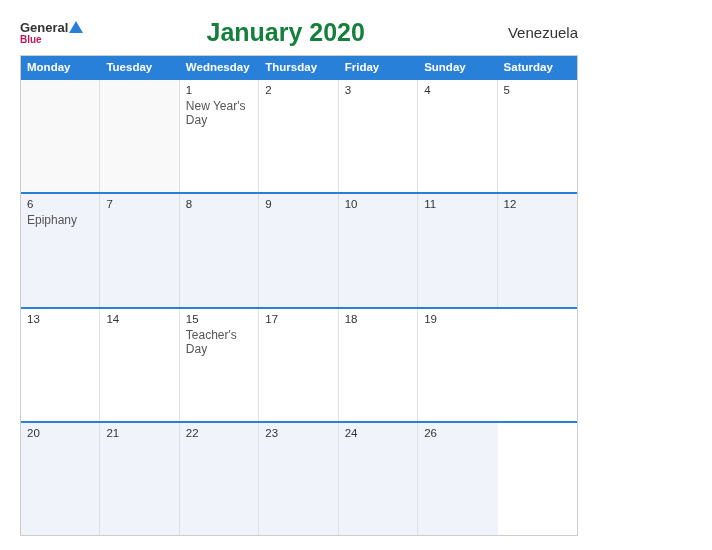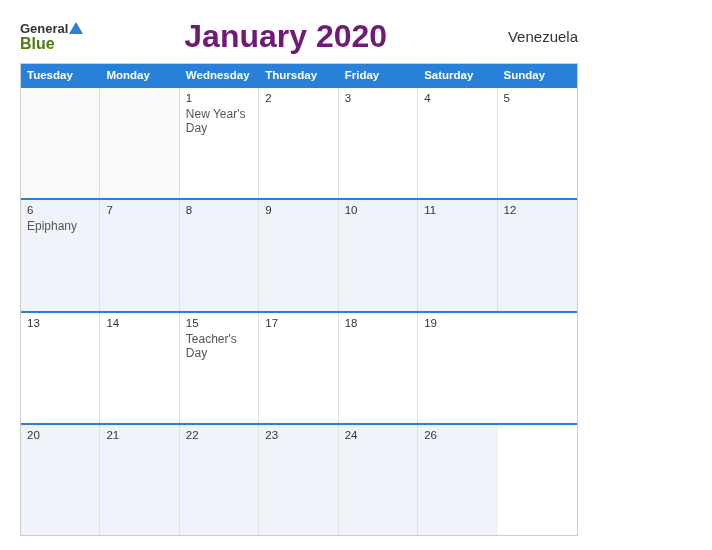--- a/index.html
+++ b/index.html
@@ -29,23 +29,23 @@
       align-items: flex-end;
       gap: 0;
     }
     .logo-text-general {
       font-size: 13px;
       font-weight: bold;
       color: #333;
       line-height: 1;
     }
     .logo-text-blue {
-      font-size: 16px;
-      font-weight: bold;
-      color: #4d7c0f;
+      font-size: 10px;
+      font-weight: bold;
+      color: #be185d;
       line-height: 1;
     }
     .logo-triangle {
       width: 0;
       height: 0;
       border-left: 7px solid transparent;
       border-right: 7px solid transparent;
       border-bottom: 12px solid #2980d9;
       margin-left: 1px;
       margin-bottom: 2px;
@@ -53,23 +53,23 @@
     .logo-inner {
       display: flex;
       flex-direction: column;
       align-items: flex-start;
     }
     .logo-row1 {
       display: flex;
       align-items: center;
     }
     .title {
-      font-size: 32px;
-      font-weight: bold;
-      color: #701a75;
+      font-size: 25px;
+      font-weight: bold;
+      color: #15803d;
       text-align: center;
       flex: 1;
     }
     .country {
       font-size: 15px;
       color: #333;
       min-width: 90px;
       text-align: right;
     }
     
@@ -154,27 +154,27 @@
         </div>
         <span class="logo-text-blue">Blue</span>
       </div>
     </div>
     <div class="title">January 2020</div>
     <div class="country">Venezuela</div>
   </div>
 
   <div class="calendar">
     <div class="day-headers">
+      <div class="day-header">Monday</div>
       <div class="day-header">Tuesday</div>
-      <div class="day-header">Monday</div>
       <div class="day-header">Wednesday</div>
       <div class="day-header">Thursday</div>
       <div class="day-header">Friday</div>
+      <div class="day-header">Sunday</div>
       <div class="day-header">Saturday</div>
-      <div class="day-header">Sunday</div>
     </div>
     <div class="weeks" id="weeks-container">
     <div class="week-row">
           <div class="day-cell empty"></div>
           <div class="day-cell empty"></div>
           <div class="day-cell">
             <div class="day-num">1</div>
             <div class="day-event">New Year's Day</div>
           </div>
           <div class="day-cell">

